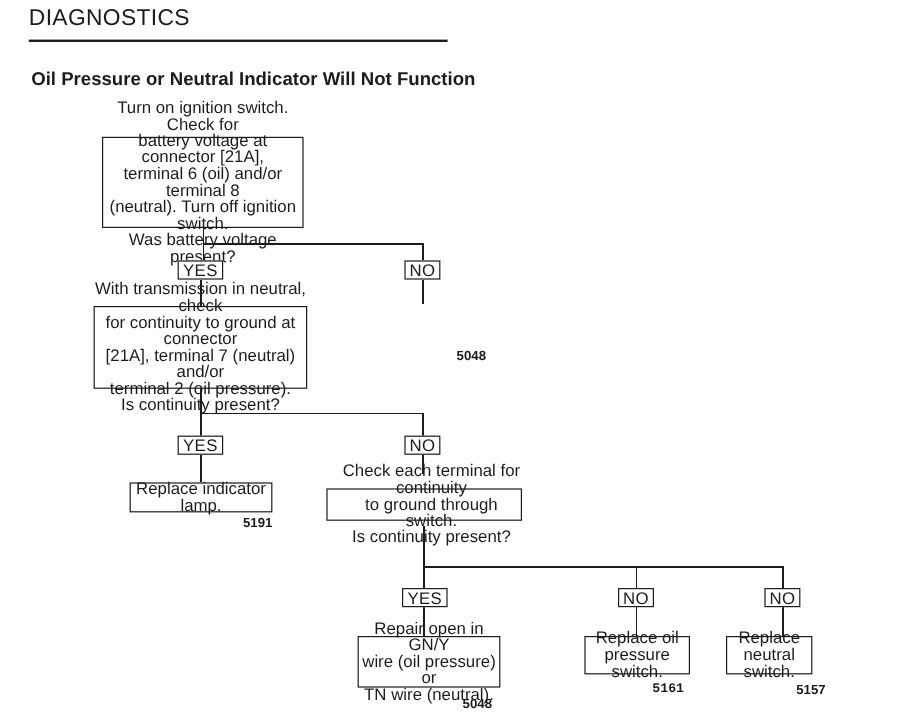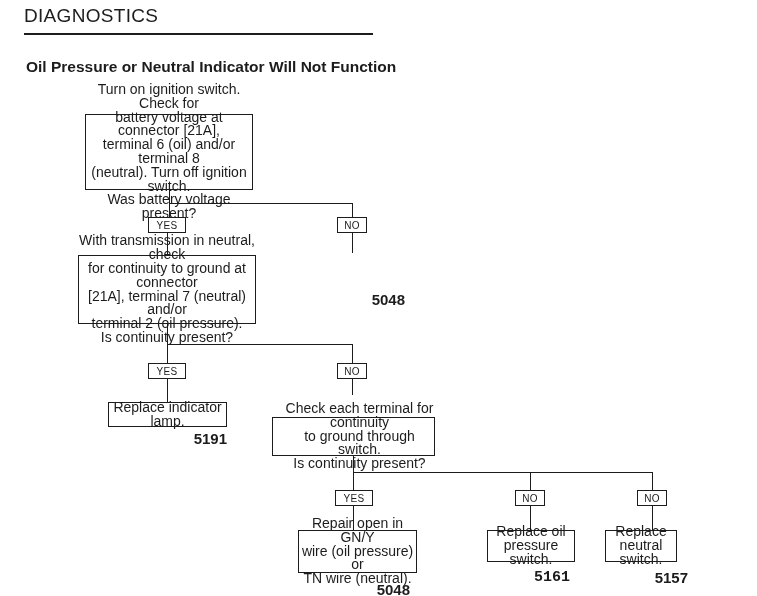--- a/index.html
+++ b/index.html
@@ -57,26 +57,26 @@
     display: block;
   }
   .tag {
     position: absolute;
     box-sizing: border-box;
     border: 1.5px solid #1c1c1c;
     background: #ffffff;
     display: flex;
     align-items: center;
     justify-content: center;
-    font-size: 10px;
+    font-size: 14px;
     letter-spacing: 0.3px;
   }
   .ref {
     position: absolute;
-    font-size: 15px;
+    font-size: 11px;
     font-weight: bold;
     text-align: right;
   }
 </style>
 </head>
 <body>
 
 <div class="page">
 
   <div class="page-title">DIAGNOSTICS</div>
@@ -130,21 +130,21 @@
   </div>
   <div class="tag" style="left:337px; top:363px; width:30px; height:16px;">
     <span>NO</span>
   </div>
 
   <div class="box" style="left:108px; top:402px; width:119px; height:25px;">
     <span class="box-text">Replace indicator lamp.</span>
   </div>
   <div class="ref" style="left:108px; top:430px; width:119px;">5191</div>
 
-  <div class="box" style="left:272px; top:417px; width:163px; height:39px;padding-left:12px;">
+  <div class="box" style="left:272px; top:407px; width:163px; height:27px;padding-left:12px;">
     <span class="box-text">Check each terminal for continuity
 to ground through switch.
 Is continuity present?</span>
   </div>
 
   <div class="tag" style="left:335px; top:490px; width:38px; height:16px;">
     <span>YES</span>
   </div>
   <div class="tag" style="left:515px; top:490px; width:30px; height:16px;">
     <span>NO</span>

